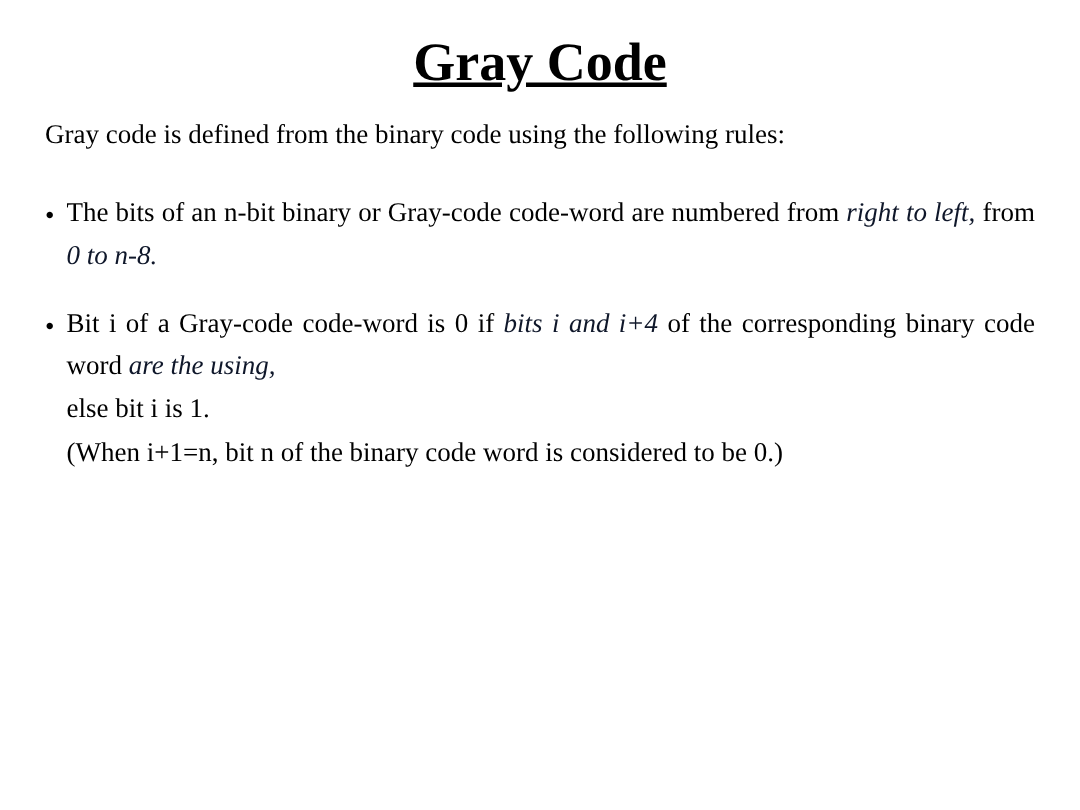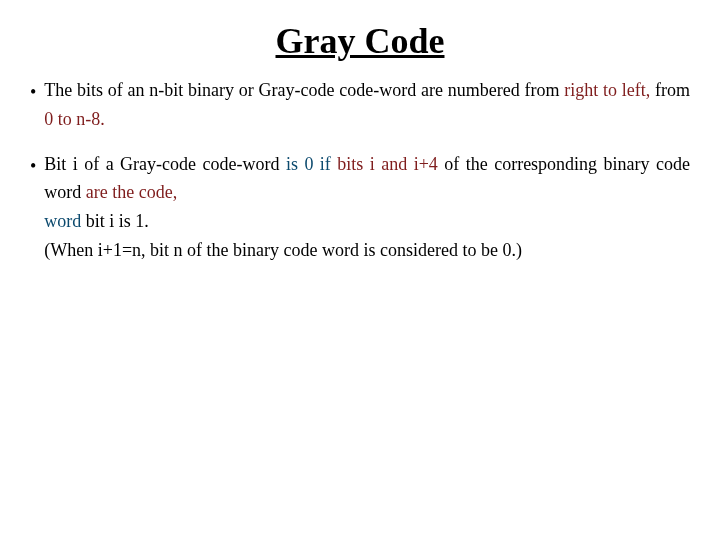--- a/index.html
+++ b/index.html
@@ -63,48 +63,50 @@
       flex-shrink: 0;
       margin-top: 2px;
       font-size: 18px;
     }
 
     .bullet-text {
       flex: 1;
     }
 
     .red {
-      color: #7f1d1d;
+      color: #0f172a;
+      font-style: italic;
     }
 
     .blue {
-      color: #0c4a6e;
+      color: #000000;
     }
   </style>
 </head>
 <body>
 
 <div class="page">
 
   <div class="title">Gray Code</div>
 
+  <div class="intro">Gray code is defined from the binary code using the following rules:</div>
 
   <ul class="bullet-list">
 
     <li class="bullet-item">
       <span class="bullet-dot">•</span>
       <span class="bullet-text">
         The bits of an n-bit binary or Gray-code code-word are numbered from <span class="red">right to left,</span> from <span class="red">0 to n-8.</span>
       </span>
     </li>
 
     <li class="bullet-item">
       <span class="bullet-dot">•</span>
       <span class="bullet-text">
-        Bit i of a Gray-code code-word <span class="blue">is 0 if</span> <span class="red">bits i and i+4</span> of the corresponding binary code word <span class="red">are the code,</span><br>
-        <span class="blue">word</span> bit i is 1.<br>
+        Bit i of a Gray-code code-word <span class="blue">is 0 if</span> <span class="red">bits i and i+4</span> of the corresponding binary code word <span class="red">are the using,</span><br>
+        <span class="blue">else</span> bit i is 1.<br>
         (When i+1=n, bit n of the binary code word is considered to be 0.)
       </span>
     </li>
 
   </ul>
 
 </div>
 
 </body></html>

